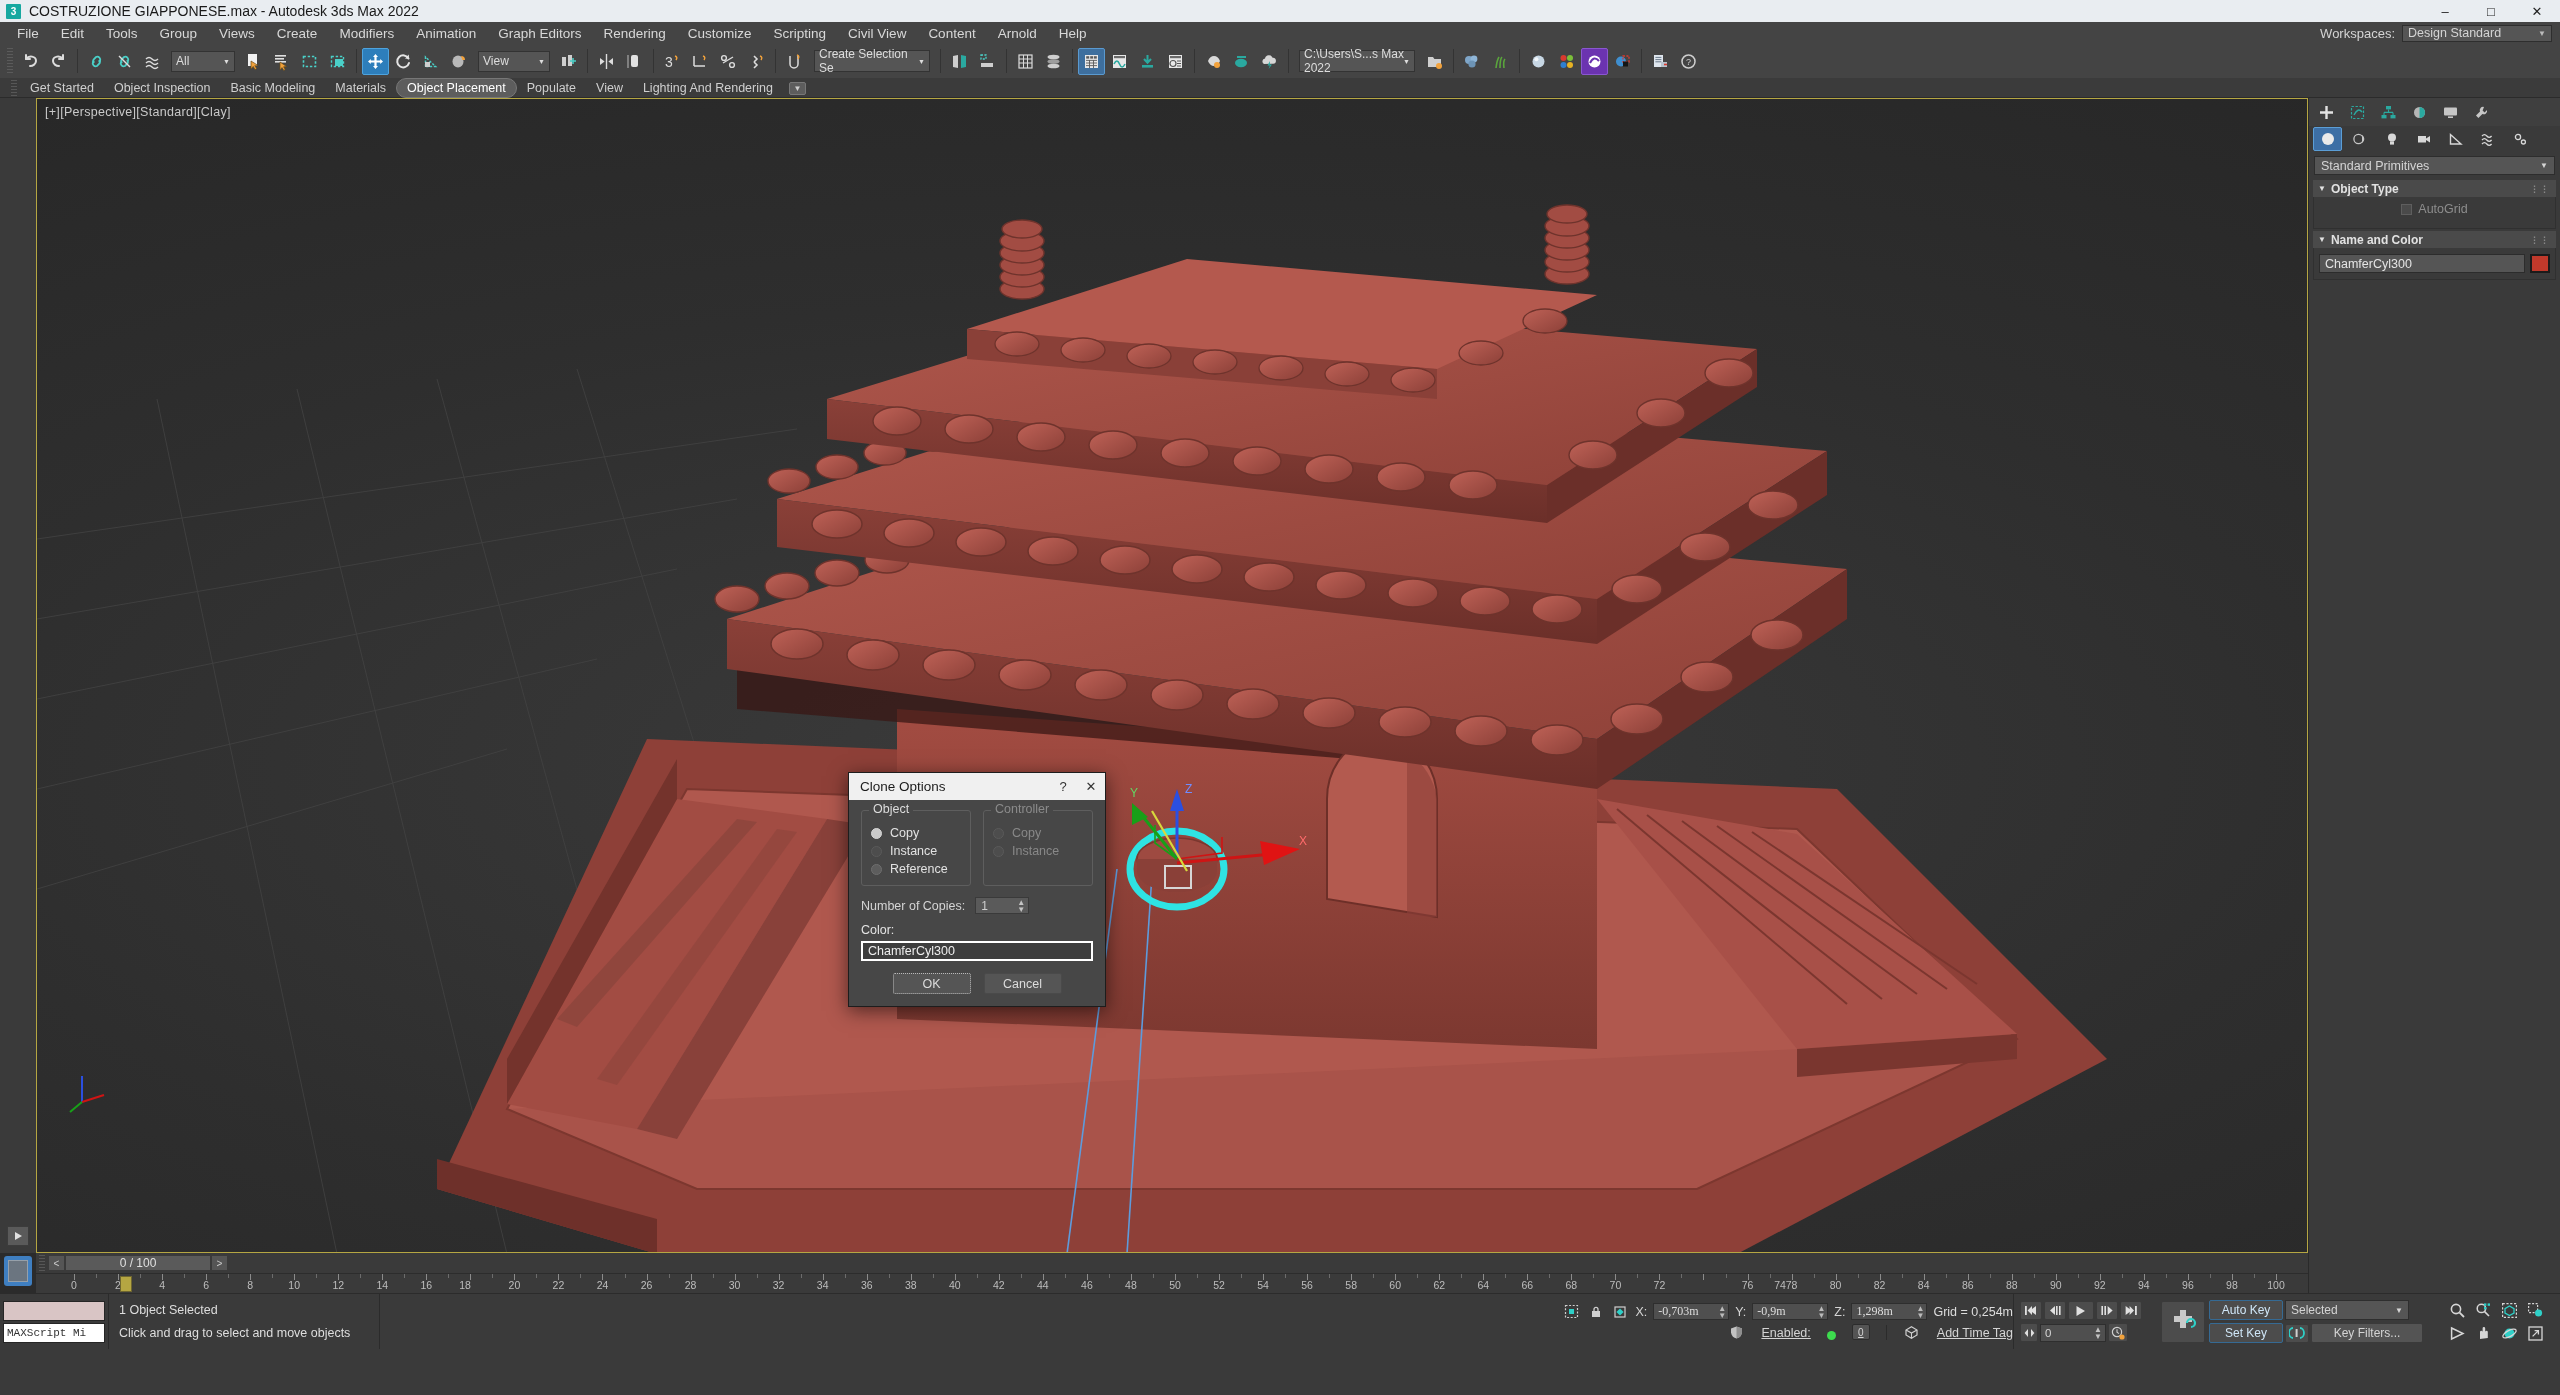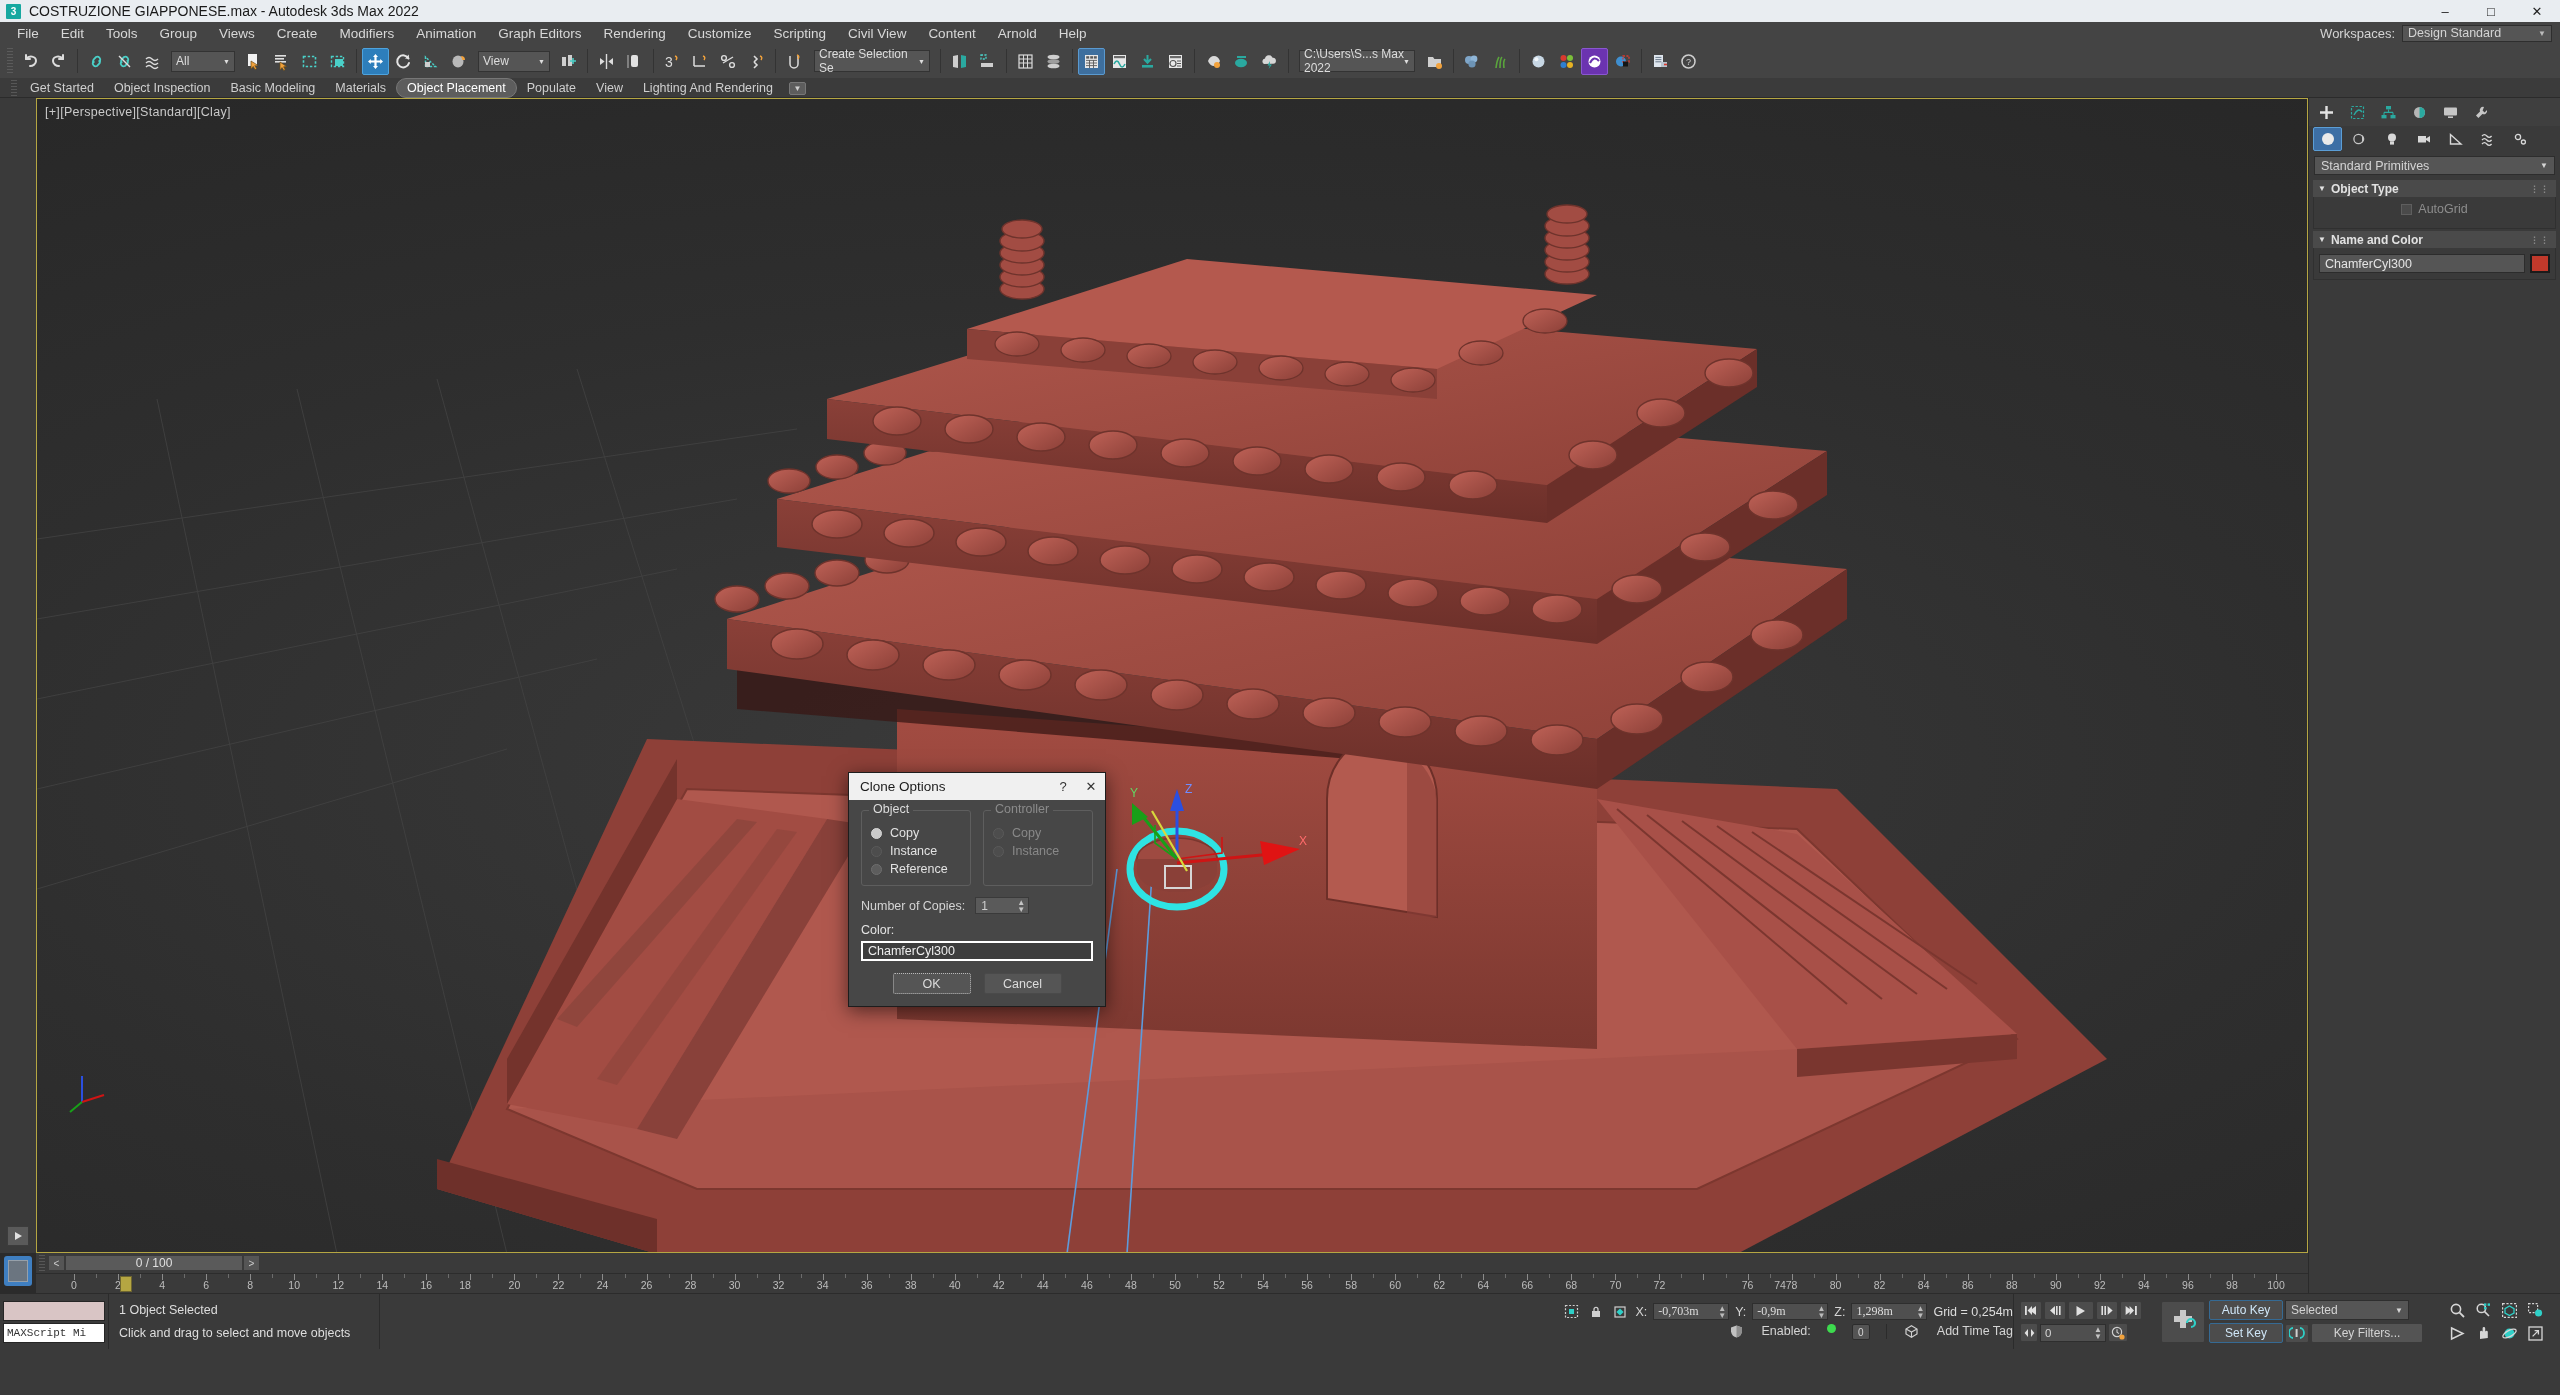--- a/index.html
+++ b/index.html
@@ -76,21 +76,21 @@
      justify-content:center;font-size:12.5px;color:#dcdcdc;}
   .otbtn.dim{color:#9a9a9a;}
   .namerow{display:flex;gap:5px;align-items:center;margin-top:2px;}
   .namefield{flex:1;height:19px;background:#555;border:1px solid #2c2c2c;display:flex;align-items:center;
      padding:0 5px;font-size:12.5px;color:#e4e4e4;}
   .swatch{width:20px;height:19px;background:#c0392b;border:2px solid #1b1b1b;}
   
   #timeslider{position:absolute;left:36px;right:0;bottom:20px;height:20px;background:#3a3a3a;display:flex;align-items:center;}
   #timeslider .arw{width:17px;height:16px;background:#555;border:1px solid #3a3a3a;display:flex;align-items:center;
      justify-content:center;font-size:10px;color:#ccc;}
-  #timeslider .fld{width:178px;height:16px;background:#5a5a5a;border:1px solid #3a3a3a;display:flex;align-items:center;
+  #timeslider .fld{width:146px;height:16px;background:#5a5a5a;border:1px solid #3a3a3a;display:flex;align-items:center;
      justify-content:center;font-size:12px;color:#e0e0e0;}
   #trackbar{position:absolute;left:36px;right:0;bottom:0;height:20px;background:#3a3a3a;border-top:1px solid #2c2c2c;
      overflow:hidden;}
   #tickrow{position:relative;height:20px;}
   #tickrow .tk{position:absolute;top:0;width:1px;height:4px;background:#6c6c6c;}
   #tickrow .tkM{height:6px;background:#8b8b8b;}
   #tickrow .lbl{position:absolute;top:5px;font-size:10.5px;color:#bdbdbd;transform:translateX(-50%);}
   #slidhandle{position:absolute;left:84px;top:2px;width:12px;height:16px;background:#b5a642;border:1px solid #6e6530;}
   
   #statusbar{height:56px;background:#3a3a3a;border-top:1px solid #2b2b2b;display:flex;align-items:stretch;}
@@ -99,21 +99,21 @@
   .mxslistener{height:20px;background:#fff;border:1px solid #262626;color:#333;font-size:11px;
      font-family:"Liberation Mono",monospace;display:flex;align-items:center;padding-left:3px;overflow:hidden;}
   .vline{width:1px;background:#2b2b2b;}
   .statustext{width:270px;display:flex;flex-direction:column;justify-content:center;gap:9px;padding-left:10px;font-size:12.5px;color:#dedede;}
   .coordbar{flex:1;display:flex;flex-direction:column;justify-content:center;gap:4px;padding-left:10px;}
   .coordrow{display:flex;align-items:center;gap:6px;font-size:12.5px;}
   .coordfield{width:76px;height:17px;background:#4f4f4f;border:1px solid #2e2e2e;display:flex;align-items:center;
      padding:0 4px;font-size:12px;color:#ddd;position:relative;font-family:Liberation Serif, serif;}
   .coordfield .sp{position:absolute;right:2px;font-size:8px;line-height:7px;color:#bbb;}
   .gridtxt{font-size:12.5px;color:#ddd;}
-  .enabledrow{display:flex;align-items:flex-start;gap:16px;font-size:12.5px;}
+  .enabledrow{display:flex;align-items:flex-end;gap:16px;font-size:12.5px;text-decoration:underline;}
   .greendot{width:9px;height:9px;border-radius:50%;background:#3ddb4e;}
   .zerobtn{width:18px;height:16px;background:#545454;border:1px solid #2c2c2c;border-radius:2px;
      display:flex;align-items:center;justify-content:center;font-size:10px;}
   .animblk{display:flex;align-items:center;gap:4px;padding:0 6px;}
   .animcol{display:flex;flex-direction:column;gap:3px;}
   .animrow{display:flex;gap:2px;align-items:center;}
   .abtn{width:22px;height:19px;background:#4c4c4c;border:1px solid #3a3a3a;display:flex;align-items:center;
      justify-content:center;border-radius:2px;}
   .framefld{width:66px;height:18px;background:#4f4f4f;border:1px solid #2e2e2e;font-size:11.5px;
      display:flex;align-items:center;padding:0 4px;position:relative;}

